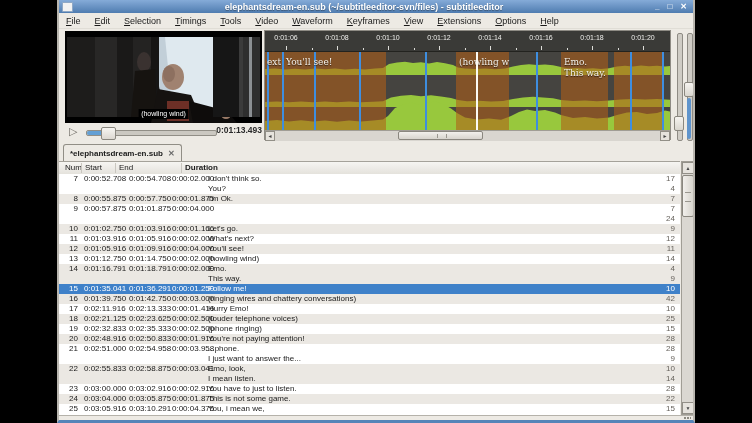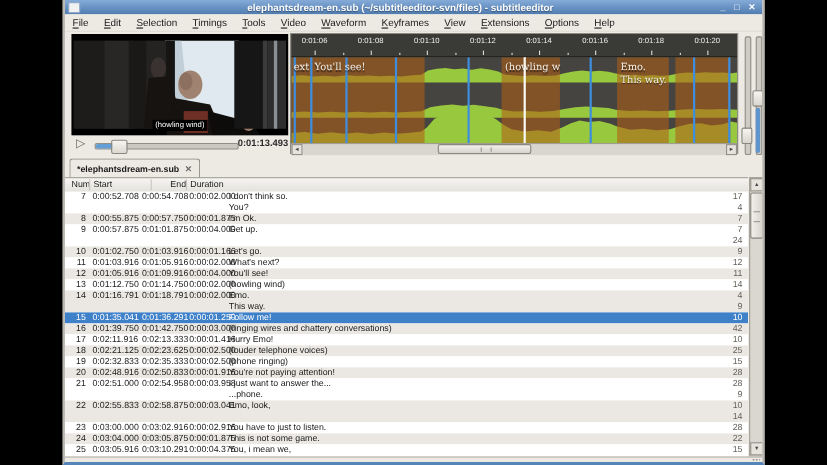--- a/index.html
+++ b/index.html
@@ -61,21 +61,21 @@
   .tab{position:absolute;left:4px;top:144px;height:17px;background:#edeae4;border:1px solid #918e86;
        border-bottom:none;border-radius:3px 3px 0 0;display:flex;align-items:center;padding:0 6px;gap:5px;}
   .tab-label{font-size:8px;color:#1a1a1a;font-weight:bold;}
   .tabclose{font-size:8px;color:#6a6a6a;font-weight:bold;}
   
   .tableheader{position:absolute;left:0;top:161px;width:621px;height:12px;
        background:linear-gradient(#f6f5f2,#e4e2dc);border-top:1px solid #a5a29a;border-bottom:1px solid #b5b2aa;
        font-size:8px;color:#1a1a1a;}
   .hcell{position:absolute;top:1px;line-height:10px;border-left:1px solid #c9c6bf;padding-left:3px;}
   .h-num{left:0;width:21px;border-left:none;text-align:center;padding-left:4px;}
-  .h-start{left:22px;width:44px;} .h-end{left:78px;width:42px;text-align:center;} .h-duration{left:110px;width:36px;}
+  .h-start{left:22px;width:44px;} .h-end{left:56px;width:42px;} .h-duration{left:122px;width:36px;font-weight:bold;}
   .h-text{left:147px;width:400px;font-weight:bold;}
   .tablebody{position:absolute;left:0;top:174px;width:621px;height:241px;overflow:hidden;background:#fff;}
   .trow{display:flex;align-items:flex-start;background:#fff;}
   .trow.even{background:#ebe8e3;}
   .trow.selected{background:#3f81c9;color:#fff;}
   .trow.selected .c-cpl{color:#fff;}
   .tcell{font-size:8px;line-height:10px;color:#1a1a1a;white-space:nowrap;}
   .trow.selected .tcell{color:#fff;}
   .c-num{width:19px;text-align:right;padding-right:3px;}
   .c-start{width:45px;padding-left:3px;} .c-end{width:43px;} .c-duration{width:36px;}
@@ -268,21 +268,20 @@
           <div class="tcell c-cpl">
             <div>7</div>
           </div>
         </div>
         <div class="trow">
           <div class="tcell c-num">9</div>
           <div class="tcell c-start">0:00:57.875</div>
           <div class="tcell c-end">0:01:01.875</div>
           <div class="tcell c-duration">0:00:04.000</div>
           <div class="tcell c-text">
-            <div>Get up.</div>
           </div>
           <div class="tcell c-cpl">
             <div>7</div>
             <div>24</div>
           </div>
         </div>
         <div class="trow even">
           <div class="tcell c-num">10</div>
           <div class="tcell c-start">0:01:02.750</div>
           <div class="tcell c-end">0:01:03.916</div>
@@ -415,35 +414,36 @@
           <div class="tcell c-cpl">
             <div>28</div>
           </div>
         </div>
         <div class="trow">
           <div class="tcell c-num">21</div>
           <div class="tcell c-start">0:02:51.000</div>
           <div class="tcell c-end">0:02:54.958</div>
           <div class="tcell c-duration">0:00:03.958</div>
           <div class="tcell c-text">
+            <div>...phone.</div>
             <div>I just want to answer the...</div>
-            <div>...phone.</div>
           </div>
           <div class="tcell c-cpl">
             <div>28</div>
             <div>9</div>
           </div>
         </div>
         <div class="trow even">
           <div class="tcell c-num">22</div>
           <div class="tcell c-start">0:02:55.833</div>
           <div class="tcell c-end">0:02:58.875</div>
           <div class="tcell c-duration">0:00:03.041</div>
           <div class="tcell c-text">
             <div>Emo, look,</div>
+            <div>I mean listen.</div>
           </div>
           <div class="tcell c-cpl">
             <div>10</div>
             <div>14</div>
           </div>
         </div>
         <div class="trow">
           <div class="tcell c-num">23</div>
           <div class="tcell c-start">0:03:00.000</div>
           <div class="tcell c-end">0:03:02.916</div>

